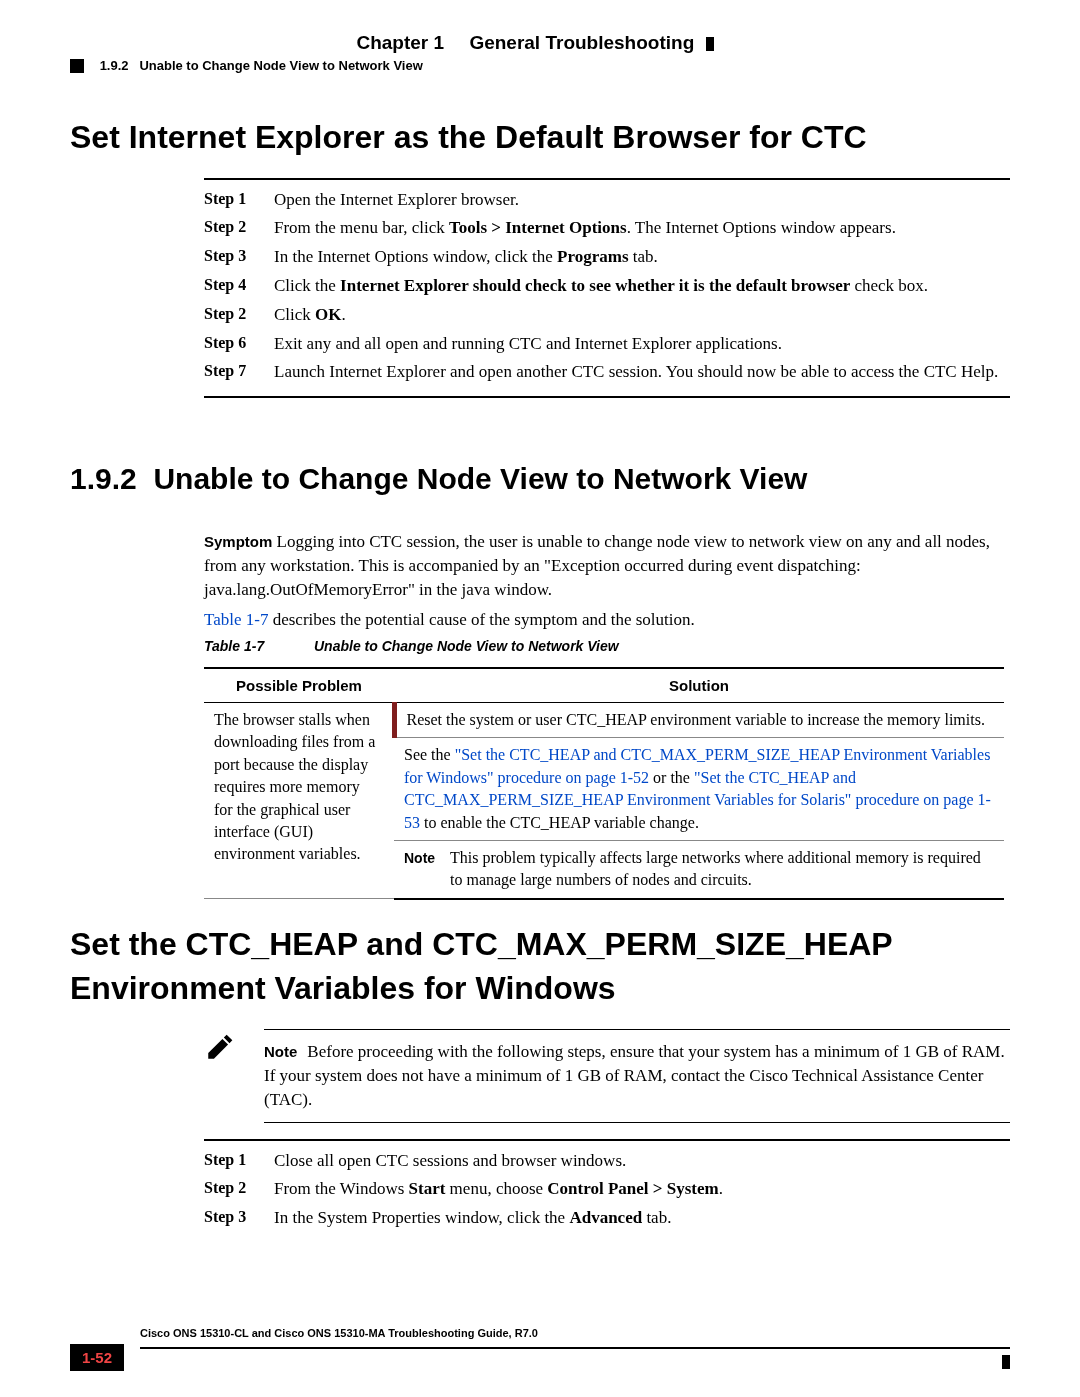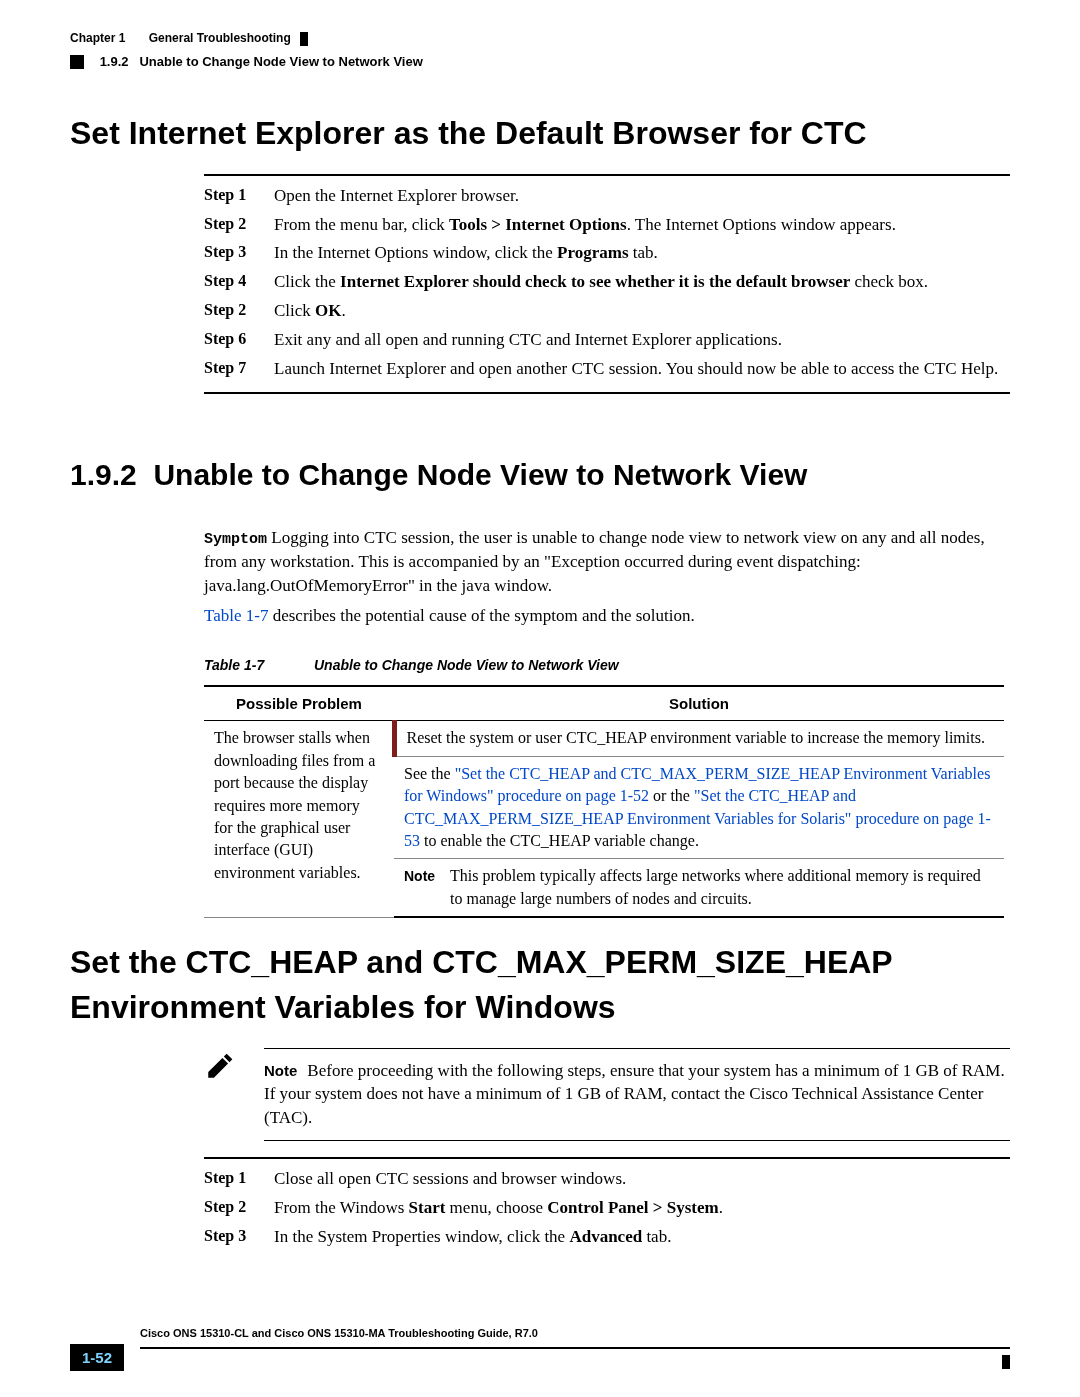--- a/index.html
+++ b/index.html
@@ -1,45 +1,45 @@
 <!DOCTYPE html>
 <html><head>
 <meta charset="utf-8">
 <style>
 body{margin:0;font-family:"Times New Roman",Times,serif;color:#000;background:#fff;font-size:17px;line-height:1.4}
 .page{width:1080px;height:1397px;position:relative;box-sizing:border-box;padding:30px 70px 0 70px}
-.top-hdr{text-align:left;font-family:Arial,Helvetica,sans-serif;font-size:12px;font-weight:bold;margin-bottom:6px;padding-right:10px}
+.top-hdr{text-align:center;font-family:Arial,Helvetica,sans-serif;font-size:19px;font-weight:bold;padding-right:10px}
 .top-hdr .ch{margin-right:20px}
 .end-bar{display:inline-block;width:8px;height:14px;background:#000;vertical-align:middle;margin-left:6px}
 .start-sq{display:inline-block;width:14px;height:14px;background:#000;margin-right:12px;vertical-align:middle}
 .sub-hdr{font-family:Arial,Helvetica,sans-serif;font-size:13px;font-weight:bold;margin-bottom:40px}
 .h2{font-family:Arial,Helvetica,sans-serif;font-size:32px;font-weight:bold;margin:14px 0 18px 0}
 .hr-thick{border:none;border-top:2px solid #000;margin:8px 0 8px 134px}
 .step-row{display:flex;margin:5px 0 5px 134px}
 .step-label{font-family:Liberation Serif, serif;font-weight:bold;width:70px;flex-shrink:0;font-size:16px}
 .step-text{flex:1}
 .big-h1{font-family:Arial,Helvetica,sans-serif;font-size:30px;font-weight:bold;margin:60px 0 30px 0}
 .para{margin:6px 0 6px 134px}
-.table-cap{font-family:Arial,Helvetica,sans-serif;font-style:italic;font-weight:bold;font-size:14px;margin:28px 0 10px 134px}
+.table-cap{font-family:Arial,Helvetica,sans-serif;font-style:italic;font-weight:bold;font-size:14px;margin:6px 0 10px 134px}
 .table-cap .num{display:inline-block;width:110px}
 table.data{border-collapse:collapse;margin-left:134px;width:800px;font-size:16px}
 table.data th{font-family:Arial,Helvetica,sans-serif;font-weight:bold;text-align:center;border-top:2px solid #000;border-bottom:1px solid #000;padding:6px 10px;font-size:15px}
 table.data td{border-top:1px solid #888;border-bottom:1px solid #888;padding:6px 10px;vertical-align:top}
 table.data td+td{border-left:5px solid #7f1d1d}
 table.data tr:last-child td{border-bottom:2px solid #000}
 .bl{color:#0048c8;text-decoration:none}
 .note-block{margin:4px 0 4px 134px;display:flex}
 .note-icon{width:60px;flex-shrink:0;font-size:24px}
 .note-body{flex:1;border-top:1px solid #000;border-bottom:1px solid #000;padding:10px 0}
 .note-body .note-lbl{font-family:Arial,Helvetica,sans-serif;font-weight:bold;margin-right:10px;font-size:15px}
 .inner-note-lbl{font-family:Arial,Helvetica,sans-serif;font-weight:bold;font-size:14px}
 .footer-line{border-top:2px solid #000;margin:0 0 0 70px;position:absolute;bottom:48px;left:70px;right:70px}
 .footer-title{font-family:Arial,Helvetica,sans-serif;font-weight:bold;font-size:11px;position:absolute;bottom:56px;left:140px}
 .page-num{position:absolute;bottom:26px;left:70px;display:flex;align-items:center}
-.page-num .box{background:#000;color:#7dd3fc;font-family:Arial,Helvetica,sans-serif;font-weight:bold;padding:3px 12px;font-size:15px}
+.page-num .box{background:#000;color:#ef4444;font-family:Arial,Helvetica,sans-serif;font-weight:bold;padding:3px 12px;font-size:15px}
 .tick-br{position:absolute;bottom:28px;right:70px;width:8px;height:14px;background:#000}
 .b{font-weight:bold}
 </style>
 </head>
 <body>
 
 <div class="page">
 
   <div class="top-hdr">
     <span class="ch">Chapter 1</span>
@@ -93,21 +93,21 @@
     <div class="step-text">Launch Internet Explorer and open another CTC session. You should now be able to access the CTC Help.</div>
   </div>
 
   <hr class="hr-thick" style="margin-top:12px">
 
   <div class="big-h1">
     <span>1.9.2</span>&nbsp;&nbsp;<span>Unable to Change Node View to Network View</span>
   </div>
 
   <div class="para">
-    <span class="b" style="font-family:Liberation Mono, monospace;font-size:15px">Symptom</span><span>   Logging into CTC session, the user is unable to change node view to network view on any and all nodes, from any workstation. This is accompanied by an "Exception occurred during event dispatching: java.lang.OutOfMemoryError" in the java window.</span>
+    <span class="b" style="font-family:Liberation Sans, sans-serif;font-size:15px">Symptom</span><span>   Logging into CTC session, the user is unable to change node view to network view on any and all nodes, from any workstation. This is accompanied by an "Exception occurred during event dispatching: java.lang.OutOfMemoryError" in the java window.</span>
   </div>
   <div class="para">
     <a class="bl">Table 1-7</a><span> describes the potential cause of the symptom and the solution.</span>
   </div>
 
   <div class="table-cap">
     <span class="num">Table 1-7</span><span>Unable to Change Node View to Network View</span>
   </div>
 
   <table class="data">

